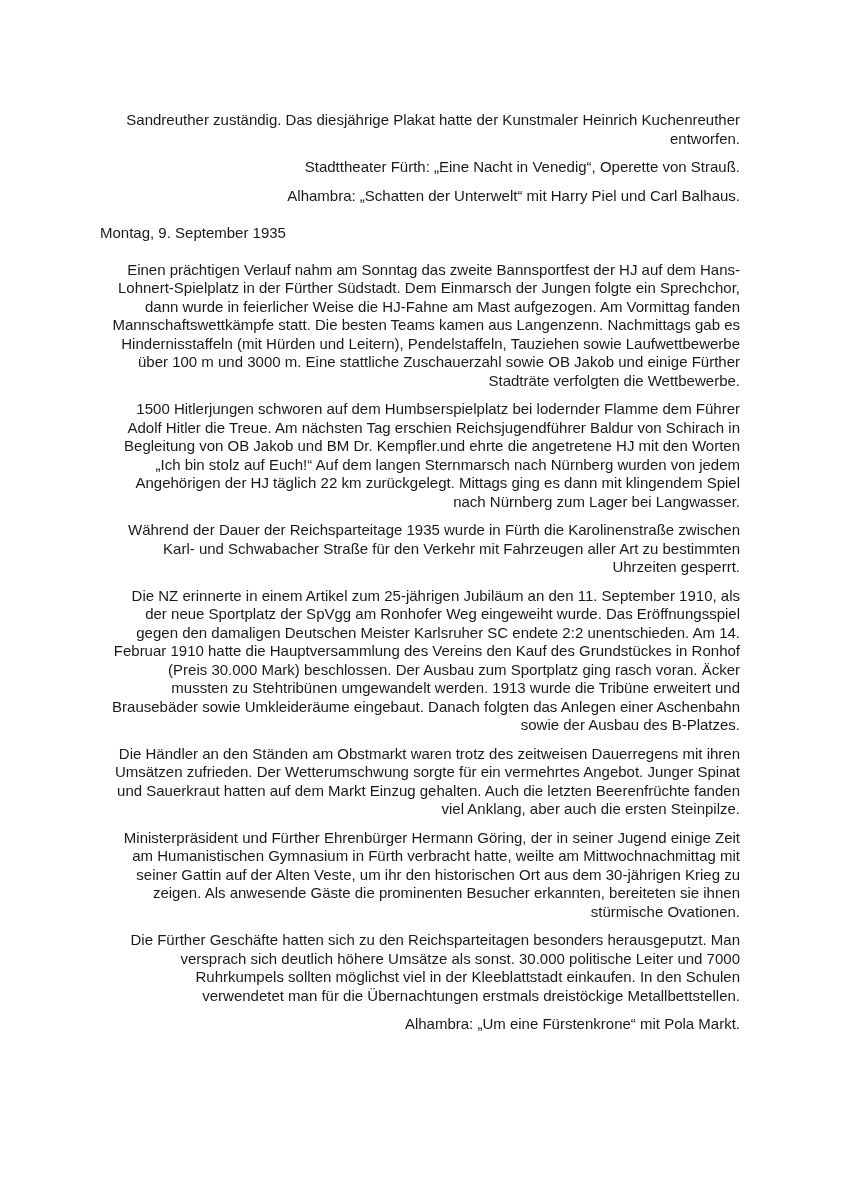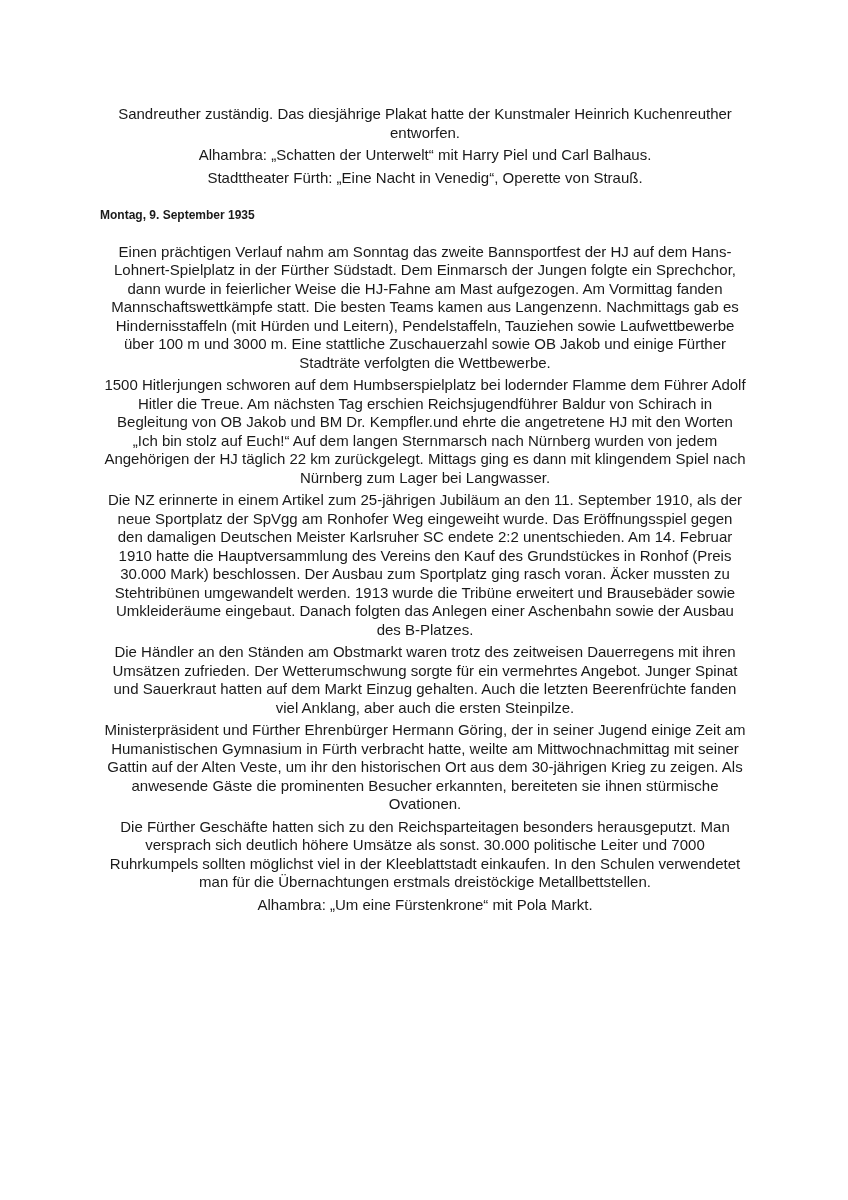--- a/index.html
+++ b/index.html
@@ -13,43 +13,44 @@
   }
   .page {
     width: 848px;
     height: 1200px;
     padding: 101px 98px 40px 100px;
     background: #ffffff;
   }
   .block {
     font-size: 15px;
     line-height: 18.5px;
-    margin: 4px;
-    text-align: center;
+    margin: 10px;
+    text-align: right;
   }
   .heading {
-    font-size: 12px;
+    font-size: 15px;
     line-height: 18.5px;
-    font-weight: 700;
+    font-weight: 400;
     margin: 18.5px 0;
   }
 </style>
 </head>
 <body>
 
 <div class="page">
 
   <p class="block">Sandreuther zuständig. Das diesjährige Plakat hatte der Kunstmaler Heinrich Kuchenreuther entworfen.</p>
+  <p class="block">Stadttheater Fürth: „Eine Nacht in Venedig“, Operette von Strauß.</p>
   <p class="block">Alhambra: „Schatten der Unterwelt“ mit Harry Piel und Carl Balhaus.</p>
-  <p class="block">Stadttheater Fürth: „Eine Nacht in Venedig“, Operette von Strauß.</p>
 
   <h2 class="heading">Montag, 9. September 1935</h2>
   <p class="block">Einen prächtigen Verlauf nahm am Sonntag das zweite Bannsportfest der HJ auf dem Hans-Lohnert-Spielplatz in der Fürther Südstadt. Dem Einmarsch der Jungen folgte ein Sprechchor, dann wurde in feierlicher Weise die HJ-Fahne am Mast aufgezogen. Am Vormittag fanden Mannschaftswettkämpfe statt. Die besten Teams kamen aus Langenzenn. Nachmittags gab es Hindernisstaffeln (mit Hürden und Leitern), Pendelstaffeln, Tauziehen sowie Laufwettbewerbe über 100 m und 3000 m. Eine stattliche Zuschauerzahl sowie OB Jakob und einige Fürther Stadträte verfolgten die Wettbewerbe.</p>
 
   <p class="block">1500 Hitlerjungen schworen auf dem Humbserspielplatz bei lodernder Flamme dem Führer Adolf Hitler die Treue. Am nächsten Tag erschien Reichsjugendführer Baldur von Schirach in Begleitung von OB Jakob und BM Dr. Kempfler.und ehrte die angetretene HJ mit den Worten „Ich bin stolz auf Euch!“ Auf dem langen Sternmarsch nach Nürnberg wurden von jedem Angehörigen der HJ täglich 22 km zurückgelegt. Mittags ging es dann mit klingendem Spiel nach Nürnberg zum Lager bei Langwasser.</p>
+  <p class="block">Während der Dauer der Reichsparteitage 1935 wurde in Fürth die Karolinenstraße zwischen Karl- und Schwabacher Straße für den Verkehr mit Fahrzeugen aller Art zu bestimmten Uhrzeiten gesperrt.</p>
 
   <p class="block">Die NZ erinnerte in einem Artikel zum 25-jährigen Jubiläum an den 11. September 1910, als der neue Sportplatz der SpVgg am Ronhofer Weg eingeweiht wurde. Das Eröffnungsspiel gegen den damaligen Deutschen Meister Karlsruher SC endete 2:2 unentschieden. Am 14. Februar 1910 hatte die Hauptversammlung des Vereins den Kauf des Grundstückes in Ronhof (Preis 30.000 Mark) beschlossen. Der Ausbau zum Sportplatz ging rasch voran. Äcker mussten zu Stehtribünen umgewandelt werden. 1913 wurde die Tribüne erweitert und Brausebäder sowie Umkleideräume eingebaut. Danach folgten das Anlegen einer Aschenbahn sowie der Ausbau des B-Platzes.</p>
   <p class="block">Die Händler an den Ständen am Obstmarkt waren trotz des zeitweisen Dauerregens mit ihren Umsätzen zufrieden. Der Wetterumschwung sorgte für ein vermehrtes Angebot. Junger Spinat und Sauerkraut hatten auf dem Markt Einzug gehalten. Auch die letzten Beerenfrüchte fanden viel Anklang, aber auch die ersten Steinpilze.</p>
 
   <p class="block">Ministerpräsident und Fürther Ehrenbürger Hermann Göring, der in seiner Jugend einige Zeit am Humanistischen Gymnasium in Fürth verbracht hatte, weilte am Mittwochnachmittag mit seiner Gattin auf der Alten Veste, um ihr den historischen Ort aus dem 30-jährigen Krieg zu zeigen. Als anwesende Gäste die prominenten Besucher erkannten, bereiteten sie ihnen stürmische Ovationen.</p>
   <p class="block">Die Fürther Geschäfte hatten sich zu den Reichsparteitagen besonders herausgeputzt. Man versprach sich deutlich höhere Umsätze als sonst. 30.000 politische Leiter und 7000 Ruhrkumpels sollten möglichst viel in der Kleeblattstadt einkaufen. In den Schulen verwendetet man für die Übernachtungen erstmals dreistöckige Metallbettstellen.</p>
   <p class="block">Alhambra: „Um eine Fürstenkrone“ mit Pola Markt.</p>
 
 </div>
 

